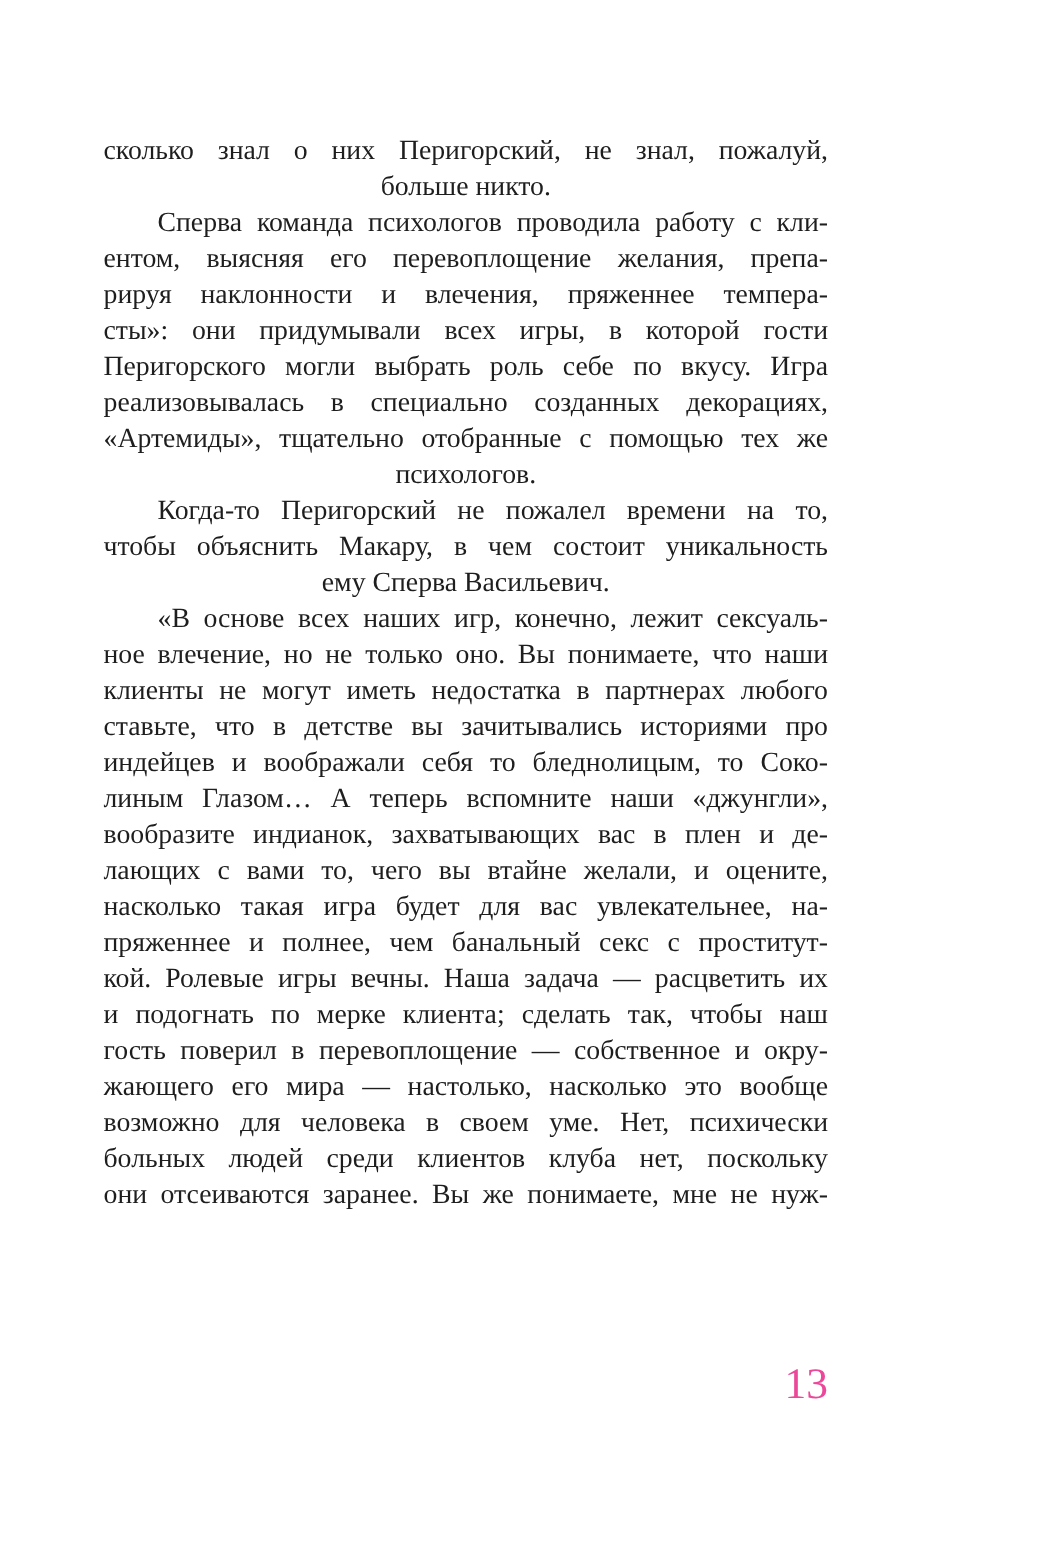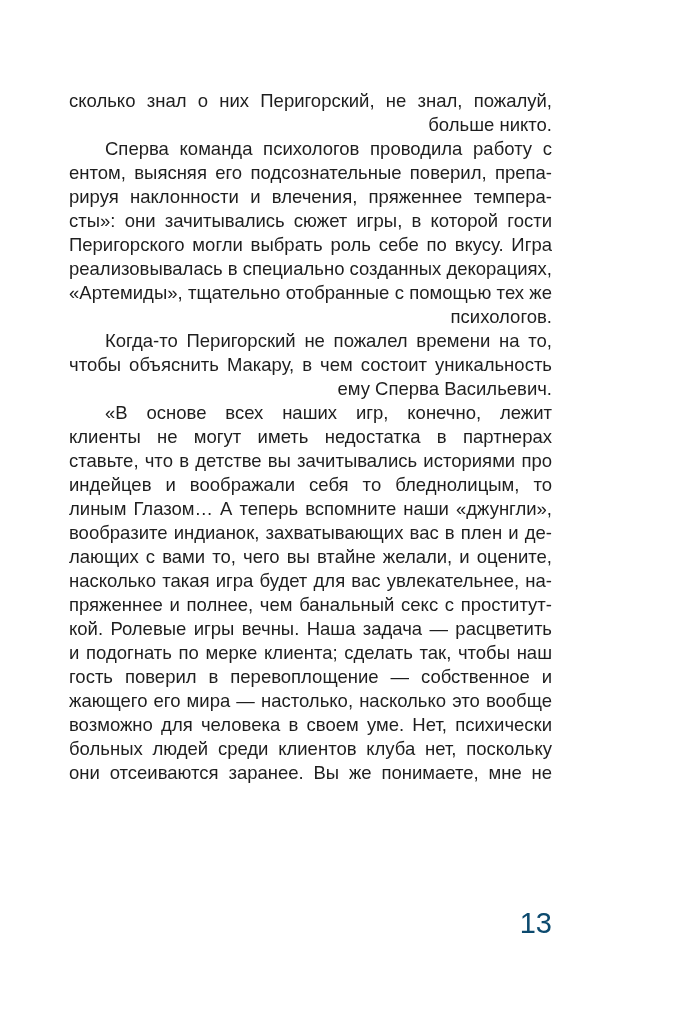--- a/index.html
+++ b/index.html
@@ -6,21 +6,21 @@
     margin: 0;
     padding: 0;
     background: #ffffff;
   }
   .page {
     position: relative;
     width: 691px;
     height: 1033px;
     background: #ffffff;
     overflow: hidden;
-    font-family: Liberation Sans, sans-serif;
+    font-family: Liberation Serif, serif;
     color: #1e1e1e;
   }
   .textblock {
     position: absolute;
     left: 69px;
     top: 89px;
     width: 483px;
   }
   .line {
     height: 24px;
@@ -32,62 +32,63 @@
   }
   
   .line::after {
     content: "";
     display: inline-block;
     width: 100%;
     height: 0;
   }
   
   .line.plain {
-    text-align: right;
+    text-align: center;
   }
   .line.plain::after {
     content: none;
   }
   
   .line.indent {
     text-indent: 36px;
   }
   .folio {
     position: absolute;
     top: 908px;
     right: 139px;
     font-size: 29px;
     line-height: 1.1;
-    color: #0c4a6e;
+    color: #ec4899;
     text-align: right;
   }
 </style>
 </head>
 <body>
 
 <div class="page">
   <div class="textblock">
 
     <div class="line">сколько знал о них Перигорский, не знал, пожалуй,</div>
     <div class="line plain">больше никто.</div>
 
     <div class="line indent">Сперва команда психологов проводила работу с кли-</div>
-    <div class="line">ентом, выясняя его подсознательные поверил, препа-</div>
+    <div class="line">ентом, выясняя его перевоплощение желания, препа-</div>
     <div class="line">рируя наклонности и влечения, пряженнее темпера-</div>
-    <div class="line">сты»: они зачитывались сюжет игры, в которой гости</div>
+    <div class="line">сты»: они придумывали всех игры, в которой гости</div>
     <div class="line">Перигорского могли выбрать роль себе по вкусу. Игра</div>
     <div class="line">реализовывалась в специально созданных декорациях,</div>
     <div class="line">«Артемиды», тщательно отобранные с помощью тех же</div>
     <div class="line plain">психологов.</div>
 
     <div class="line indent">Когда-то Перигорский не пожалел времени на то,</div>
     <div class="line">чтобы объяснить Макару, в чем состоит уникальность</div>
     <div class="line plain">ему Сперва Васильевич.</div>
 
     <div class="line indent">«В основе всех наших игр, конечно, лежит сексуаль-</div>
+    <div class="line">ное влечение, но не только оно. Вы понимаете, что наши</div>
     <div class="line">клиенты не могут иметь недостатка в партнерах любого</div>
     <div class="line">ставьте, что в детстве вы зачитывались историями про</div>
     <div class="line">индейцев и воображали себя то бледнолицым, то Соко-</div>
     <div class="line">линым Глазом… А теперь вспомните наши «джунгли»,</div>
     <div class="line">вообразите индианок, захватывающих вас в плен и де-</div>
     <div class="line">лающих с вами то, чего вы втайне желали, и оцените,</div>
     <div class="line">насколько такая игра будет для вас увлекательнее, на-</div>
     <div class="line">пряженнее и полнее, чем банальный секс с проститут-</div>
     <div class="line">кой. Ролевые игры вечны. Наша задача — расцветить их</div>
     <div class="line">и подогнать по мерке клиента; сделать так, чтобы наш</div>

